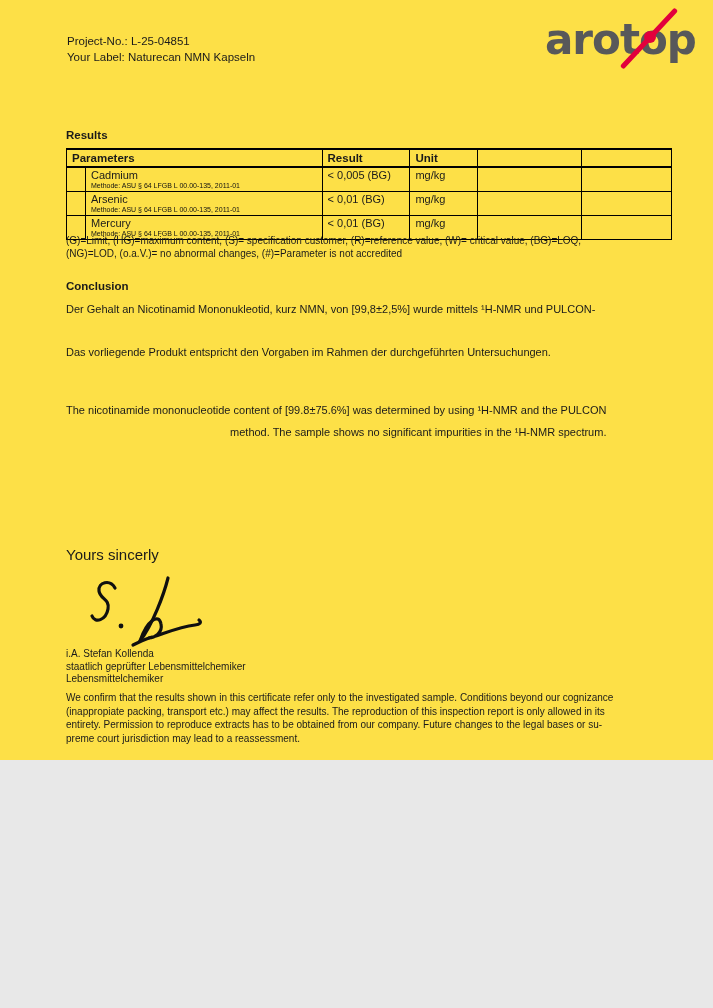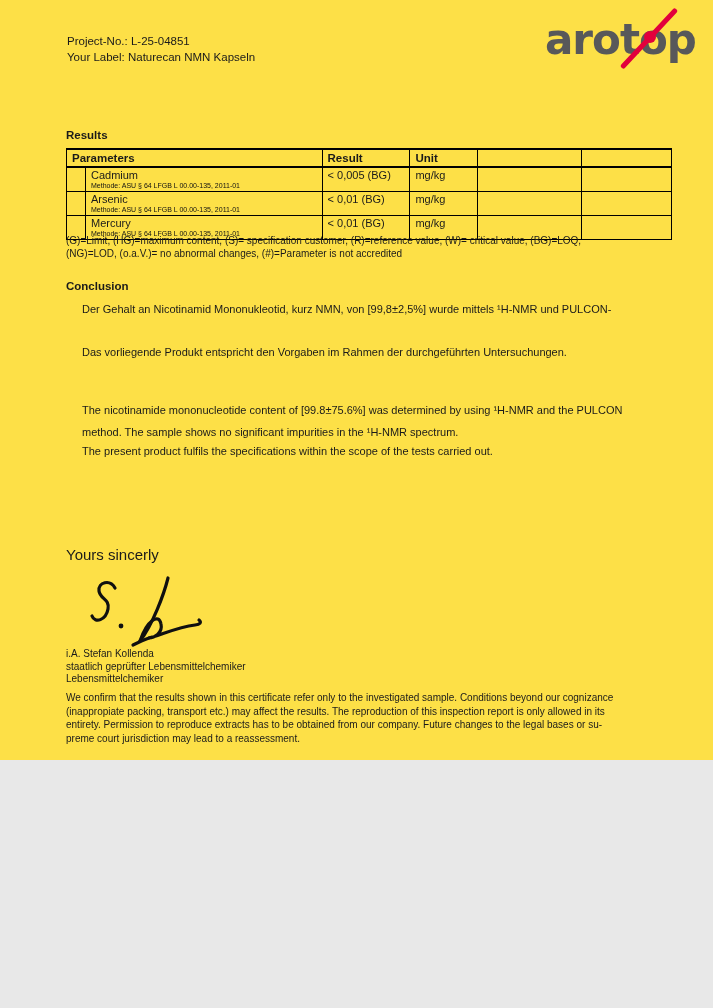--- a/index.html
+++ b/index.html
@@ -71,21 +71,21 @@
   }
   td.spacer { padding: 0; }
   .param-name { font-size: 11px; line-height: 12px; }
   .param-method { font-size: 7px; line-height: 9px; color: #111; }
   td.resval, td.unitval { font-size: 11px; padding-top: 2px; margin-left: 47px; }
 
   .legend { left: 66px; top: 234px; font-size: 10px; line-height: 13px; }
 
   
   .conclusion-title { left: 66px; top: 280px; font-size: 11.5px; font-weight: bold; }
-  .para { left: 82px; font-size: 11px; }
+  .para { left: 66px; font-size: 11px; text-align: right; }
   .de-para { top: 298px; line-height: 23px; }
   .de-line3 { top: 346px; }
   .en-para { top: 399px; line-height: 22px; }
   .en-line3 { top: 445px; }
 
   
   .closing { left: 66px; top: 546px; font-size: 15px; }
   .signature-svg { left: 64px; top: 566px; }
   .signer { left: 66px; top: 648px; font-size: 10px; line-height: 12.5px; }
 
@@ -175,21 +175,20 @@
 
   <div class="abs para de-para">
     <div>Der Gehalt an Nicotinamid Mononukleotid, kurz NMN, von [99,8±2,5%] wurde mittels ¹H-NMR und PULCON-</div>
   </div>
   <div class="abs para de-line3">Das vorliegende Produkt entspricht den Vorgaben im Rahmen der durchgeführten Untersuchungen.</div>
 
   <div class="abs para en-para">
     <div>The nicotinamide mononucleotide content of [99.8±75.6%] was determined by using ¹H-NMR and the PULCON</div>
     <div>method. The sample shows no significant impurities in the ¹H-NMR spectrum.</div>
   </div>
-  <div class="abs para en-line3">The present product fulfils the specifications within the scope of the tests carried out.</div>
 
   <div class="abs closing">Yours sincerly</div>
 
   <svg class="abs signature-svg" width="150" height="92" viewBox="0 0 150 92">
     <g fill="none" stroke="#101010" stroke-width="3.2" stroke-linecap="round" stroke-linejoin="round">
       <path d="M51,22 C46,13 34,16 35,25 C36,33 46,33 44,43 C42,54 31,58 28,50"></path>
       <path d="M104,12 C100,28 89,58 76,75"></path>
       <path d="M76,75 C83,54 95,47 97,58 C99,67 90,72 85,72 C95,70 113,61 131,59 C136,58.5 138,56.5 135,54"></path>
       <path d="M85,72 C79,74 73,77 69,79"></path>
     </g>

